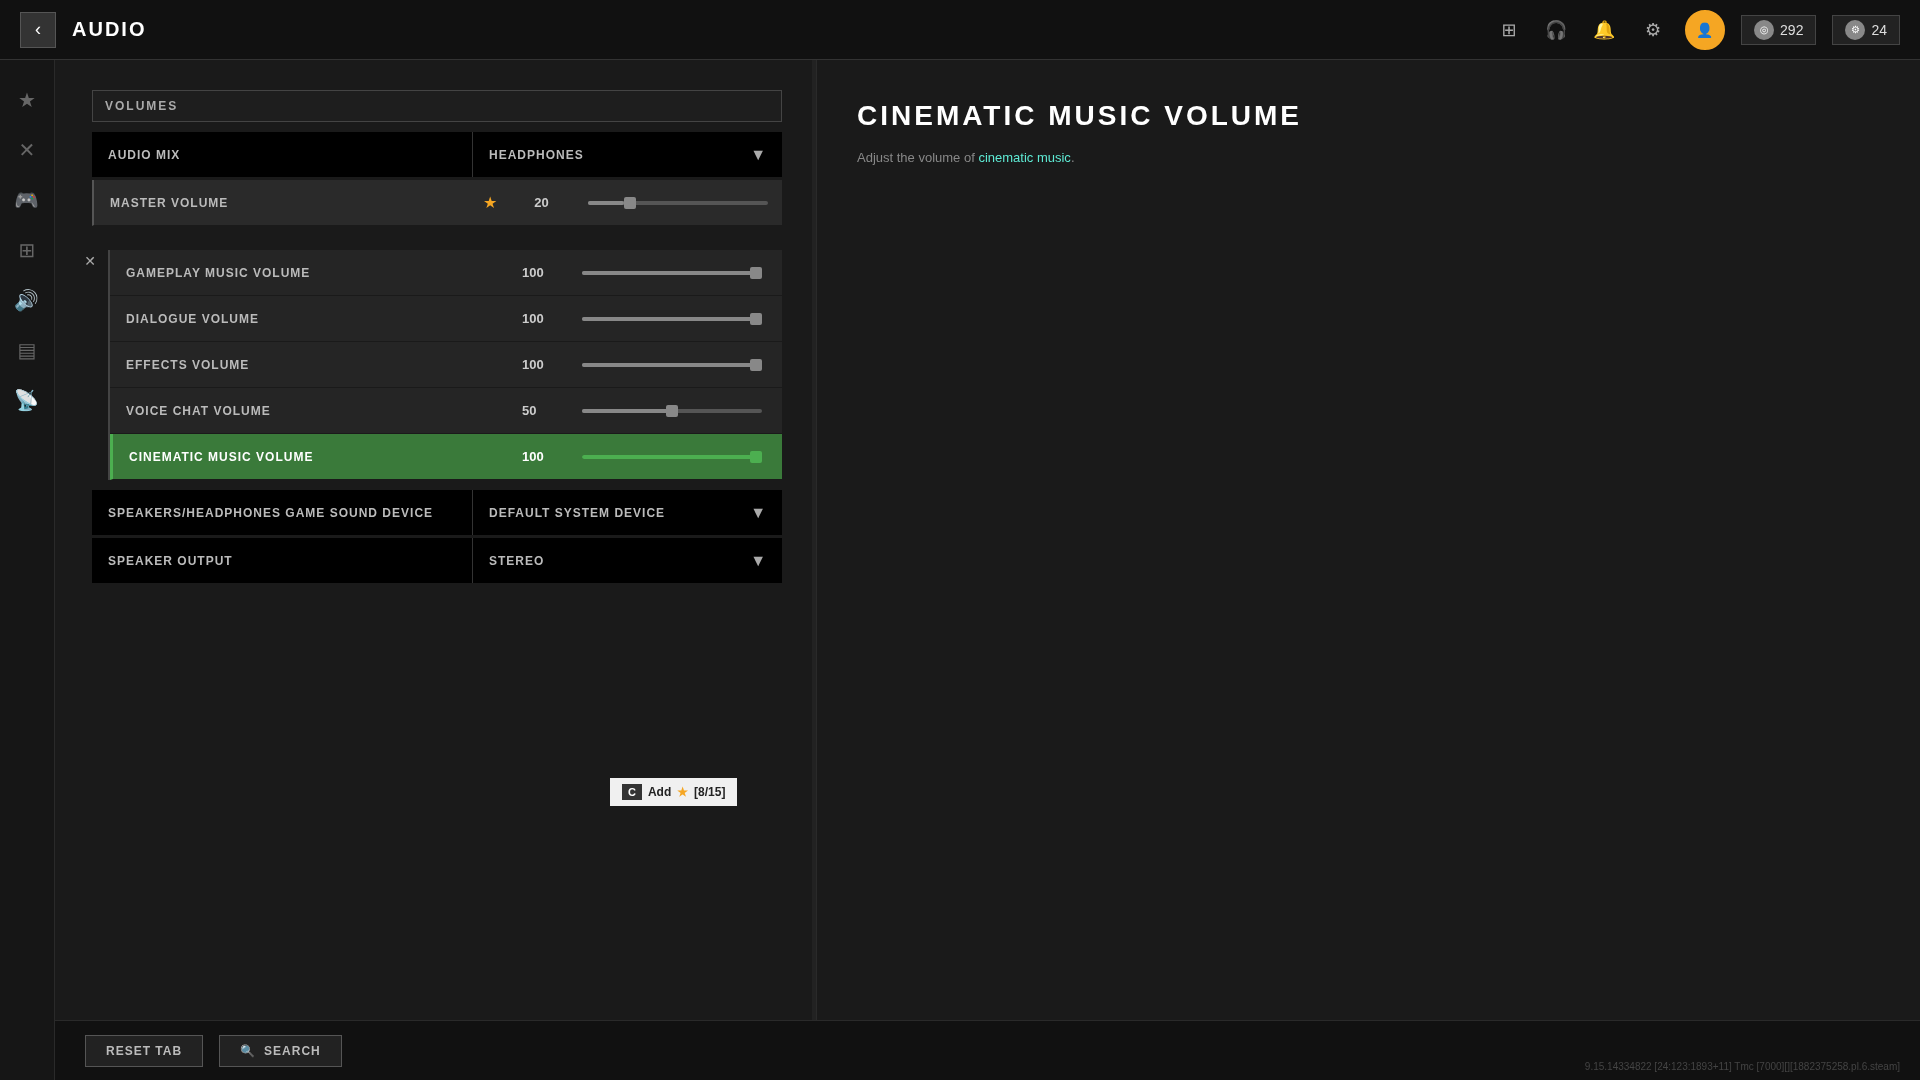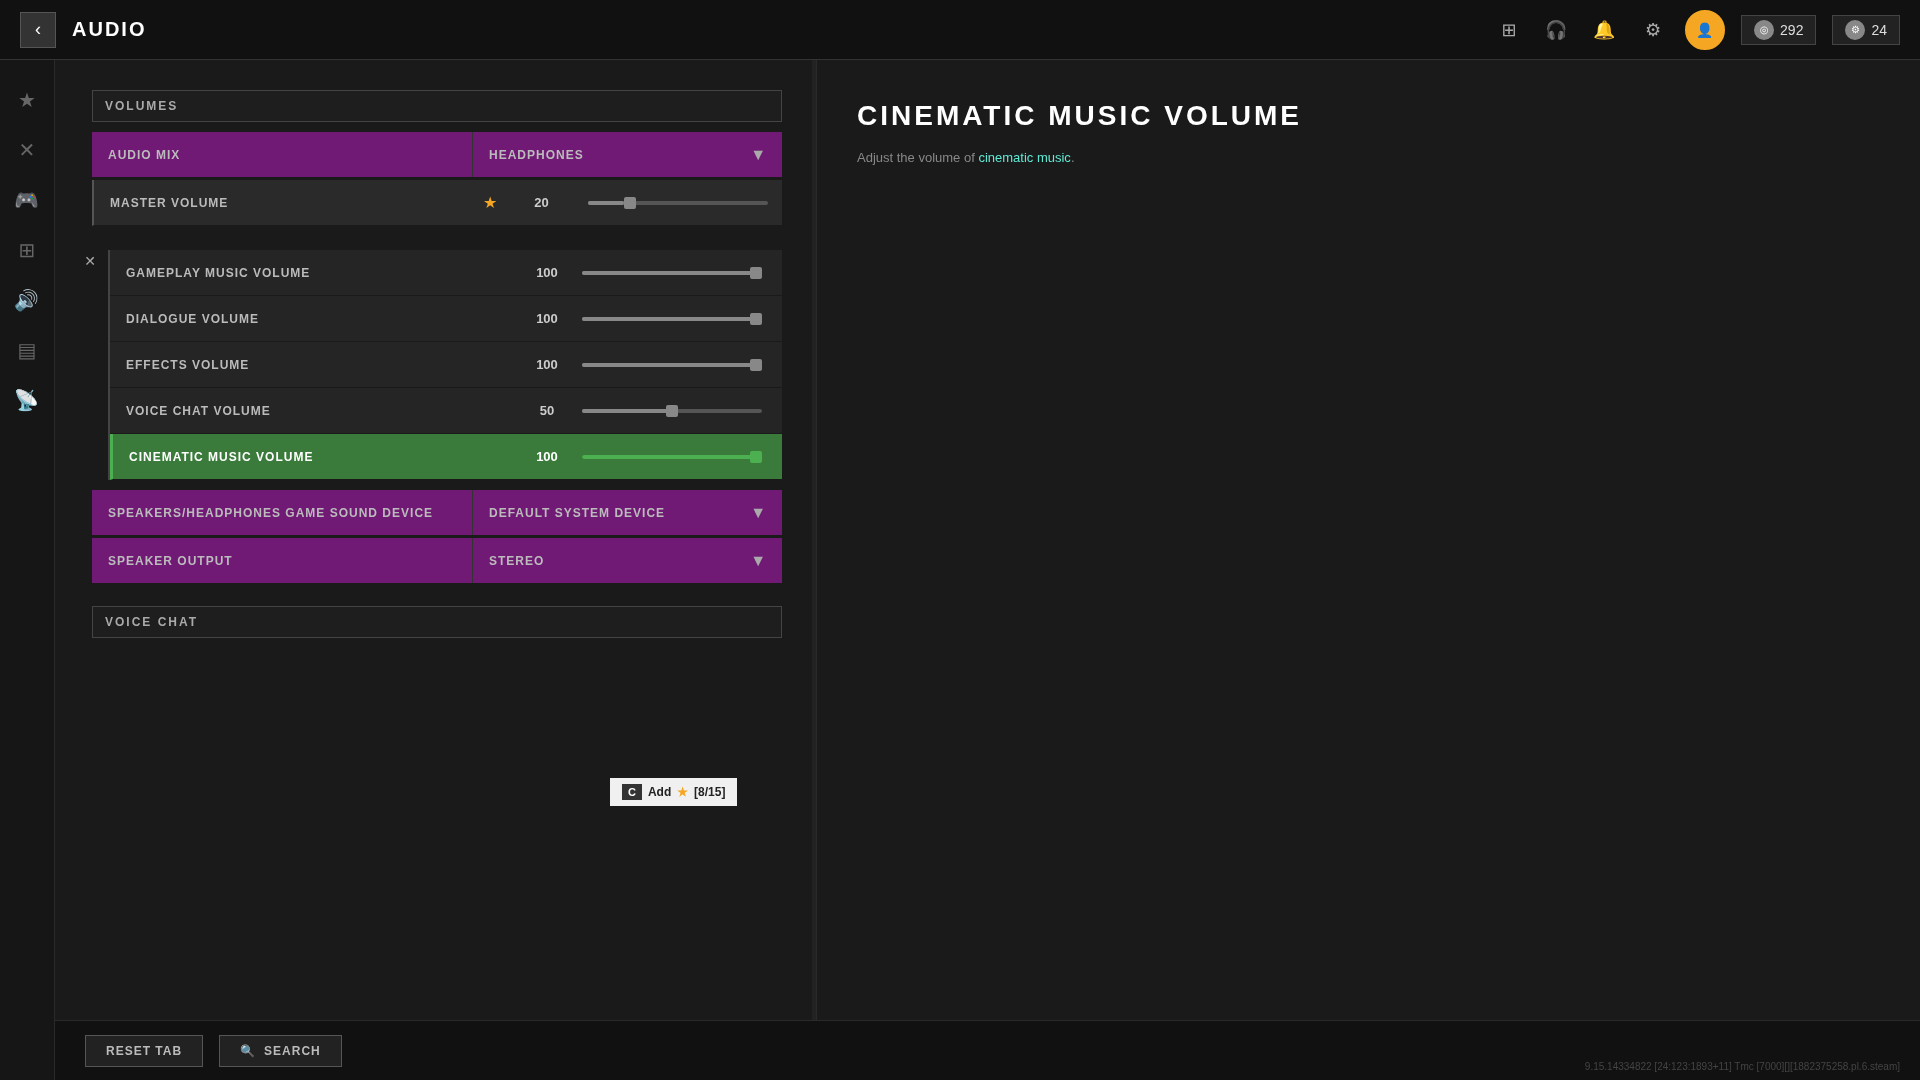--- a/index.html
+++ b/index.html
@@ -177,21 +177,21 @@
       letter-spacing: 1px;
       color: #bbb;
       text-transform: uppercase;
     }
     .setting-row.active .setting-label {
       color: #fff;
     }
 
     .setting-value {
       width: 60px;
-      text-align: center;
+      text-align: left;
       padding-right: 10px;
       font-size: 13px;
       color: #ccc;
       font-weight: bold;
     }
     .setting-row.active .setting-value {
       color: #fff;
     }
 
     .slider-container {
@@ -227,21 +227,21 @@
     }
     .slider-thumb.green {
       background: #4CAF50;
     }
 
     
     .audio-mix-row {
       display: flex;
       align-items: center;
       height: 46px;
-      background: #701a75;
+      background: #000000;
       border-bottom: 1px solid #1a1a1a;
       margin-bottom: 2px;
     }
     .audio-mix-label {
       flex: 0 0 380px;
       padding-left: 16px;
       font-size: 12px;
       font-weight: bold;
       letter-spacing: 1px;
       color: #bbb;
@@ -579,21 +579,20 @@
     <div class="audio-mix-row">
       <span class="audio-mix-label">SPEAKER OUTPUT</span>
       <div class="dropdown-container">
         <span class="dropdown-value">STEREO</span>
         <span class="dropdown-arrow">▼</span>
       </div>
     </div>
 
     <div style="height:20px;"></div>
 
-    <div class="section-header">VOICE CHAT</div>
 
   </div>
 
   <div class="divider-line"></div>
 
   <div class="right-panel">
     <div class="detail-title">CINEMATIC MUSIC VOLUME</div>
     <div class="detail-desc">
       <span>Adjust the volume of </span><a>cinematic music</a><span>.</span>
     </div>

